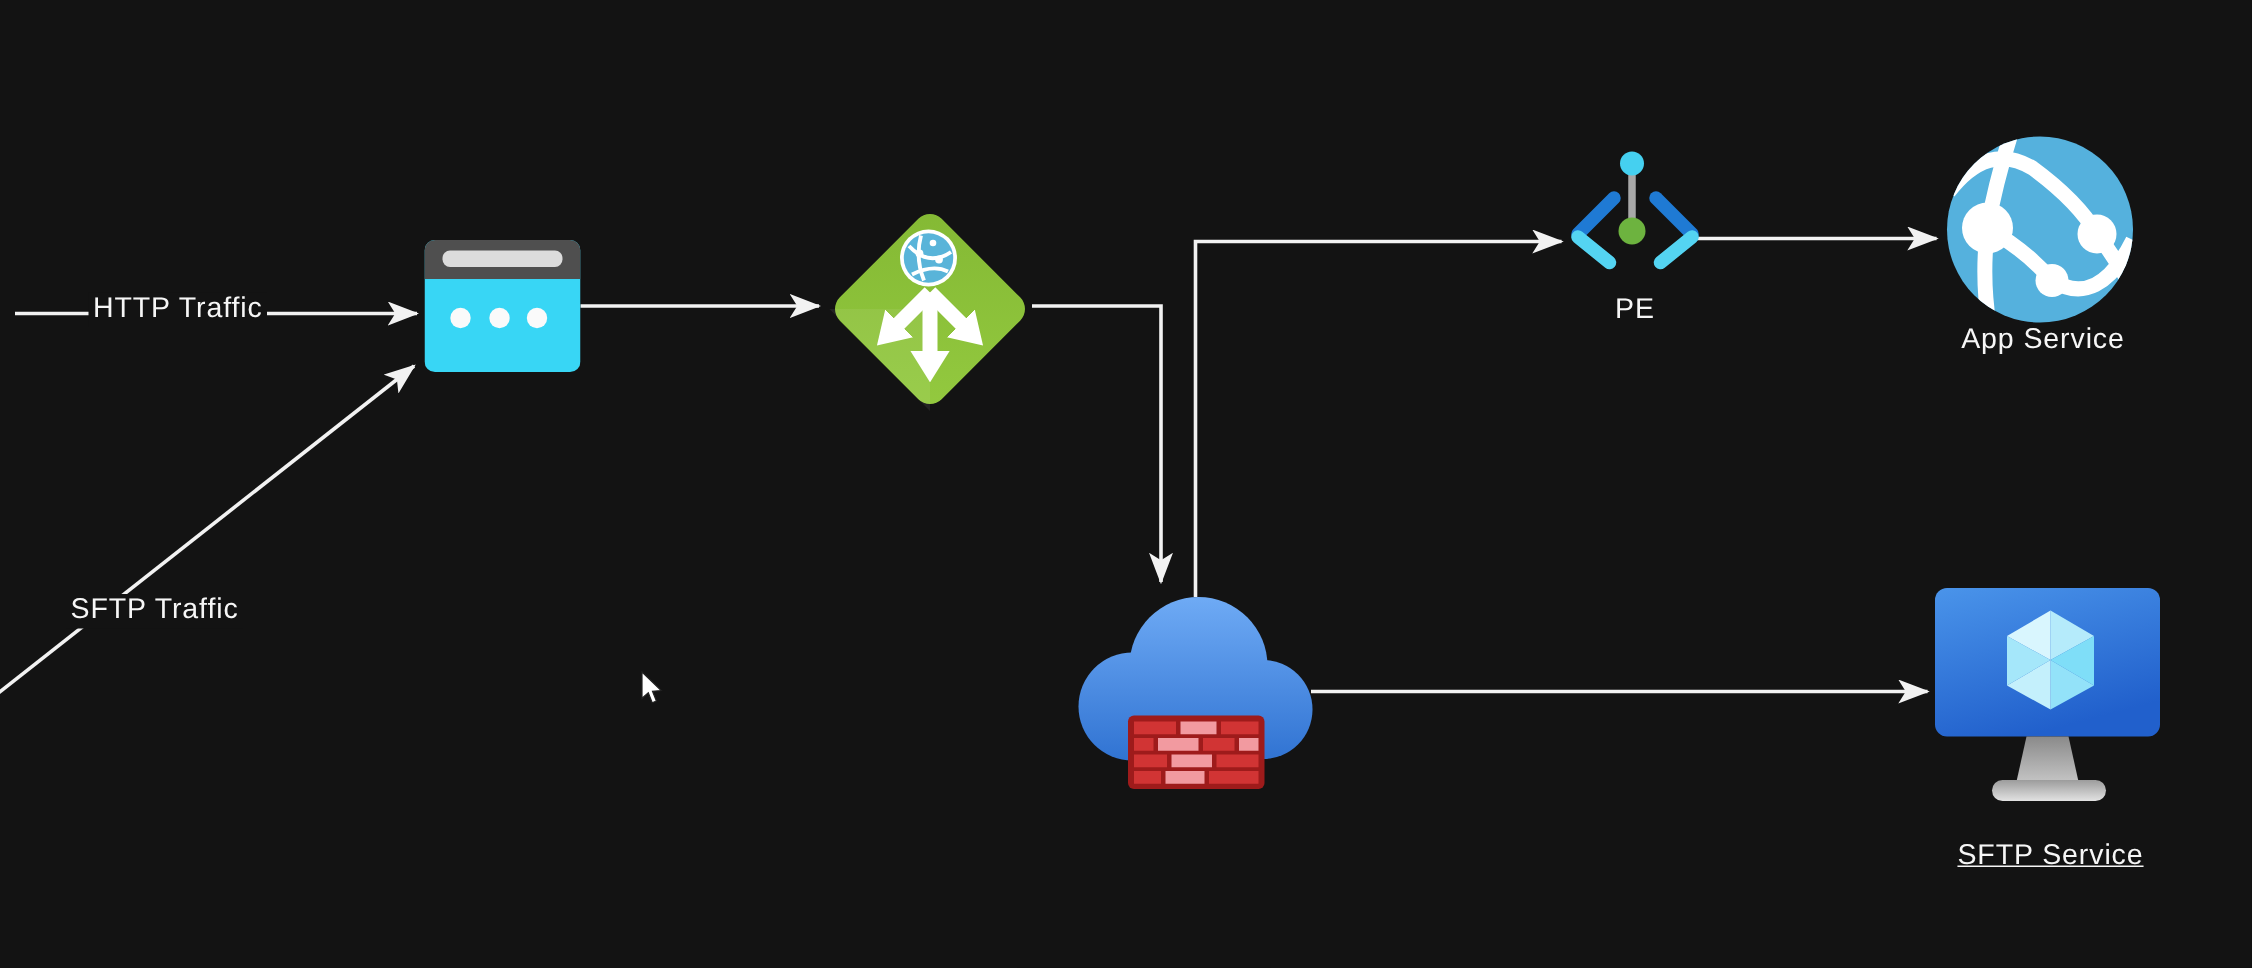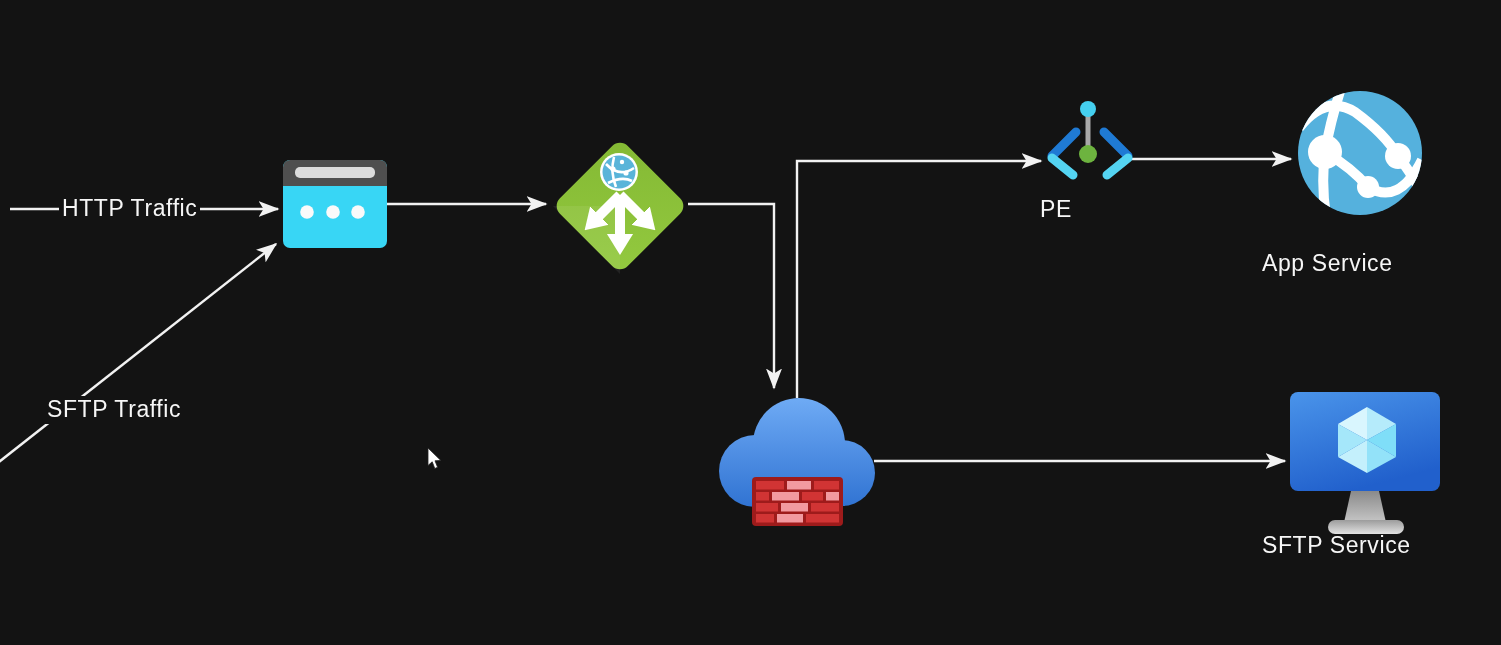--- a/index.html
+++ b/index.html
@@ -2,25 +2,25 @@
 <html><head>
 <meta charset="utf-8">
 <style>
   html,body{margin:0;padding:0;background:#131313;}
   .canvas{
     position:relative;width:1501px;height:645px;overflow:hidden;
     background:#131313;font-family:"Liberation Sans",sans-serif;
   }
   .node{position:absolute;}
   .lbl{
-    position:absolute;color:#f6f6f6;font-size:23px;letter-spacing:0.6px;
+    position:absolute;color:#f6f6f6;font-size:19px;letter-spacing:0.6px;
     white-space:nowrap;line-height:1.2;
   }
   .lbl.boxed{background:#131313;padding:0 3px;}
-  .lbl.centered{text-align:left;}
+  .lbl.centered{text-align:center;}
   svg{display:block;}
   #wires{position:absolute;left:0;top:0;}
 </style>
 </head>
 <body>
 
 <div class="canvas">
 
   <svg id="wires" width="1501" height="645">
     <defs>
@@ -112,21 +112,21 @@
           <path d="M101,66 Q113,82 121,96"></path>
           <path d="M28,62 Q55,78 71,97"></path>
           <path d="M71,97 Q102,116 125,70"></path>
         </g>
         <circle cx="28" cy="62" r="17" fill="#ffffff"></circle>
         <circle cx="101" cy="66" r="13" fill="#ffffff"></circle>
         <circle cx="71" cy="97" r="11" fill="#ffffff"></circle>
       </g>
     </svg>
   </div>
-  <div class="lbl centered" style="left:1262px;top:250px;width:200px;">App Service</div>
+  <div class="lbl centered" style="left:1262px;top:216px;width:200px;">App Service</div>
 
   <div class="node" style="left:715px;top:393px;">
     <svg width="165" height="136" viewBox="0 0 165 136">
       <defs>
         <linearGradient id="cloudGrad" gradientUnits="userSpaceOnUse" x1="0" y1="4" x2="0" y2="118">
           <stop offset="0" stop-color="#6fabf5"></stop>
           <stop offset="1" stop-color="#2e71d1"></stop>
         </linearGradient>
       </defs>
       <g fill="url(#cloudGrad)">
@@ -176,21 +176,21 @@
         <polygon points="77,15 106,32 77,48" fill="#b5ebfb"></polygon>
         <polygon points="106,32 106,65 77,48" fill="#7fdef8"></polygon>
         <polygon points="106,65 77,81 77,48" fill="#93e2f9"></polygon>
         <polygon points="77,81 48,65 77,48" fill="#c4f0fc"></polygon>
         <polygon points="48,65 48,32 77,48" fill="#a5e7fa"></polygon>
       </g>
       <polygon points="61,99 89,99 97,135 53,135" fill="url(#standGrad)"></polygon>
       <rect x="38" y="128" width="76" height="14" rx="7" fill="url(#baseGrad)"></rect>
     </svg>
   </div>
-  <div class="lbl centered" style="left:1262px;top:532px;width:210px;">SFTP Service</div>
+  <div class="lbl centered" style="left:1262px;top:560px;width:210px;text-decoration:underline;">SFTP Service</div>
 
   <div class="lbl boxed" style="left:59px;top:195px;">HTTP Traffic</div>
   <div class="lbl boxed" style="left:44px;top:396px;">SFTP Traffic</div>
 
   <svg style="position:absolute;left:427px;top:447px;" width="16" height="24" viewBox="0 0 16 24">
     <path d="M1,1 L1,18.5 L5.2,14.8 L7.8,21.5 L10.6,20.3 L8,13.8 L13.8,13.4 Z" fill="#ffffff" stroke="#222222" stroke-width="0.8"></path>
   </svg>
 
 </div>
 

